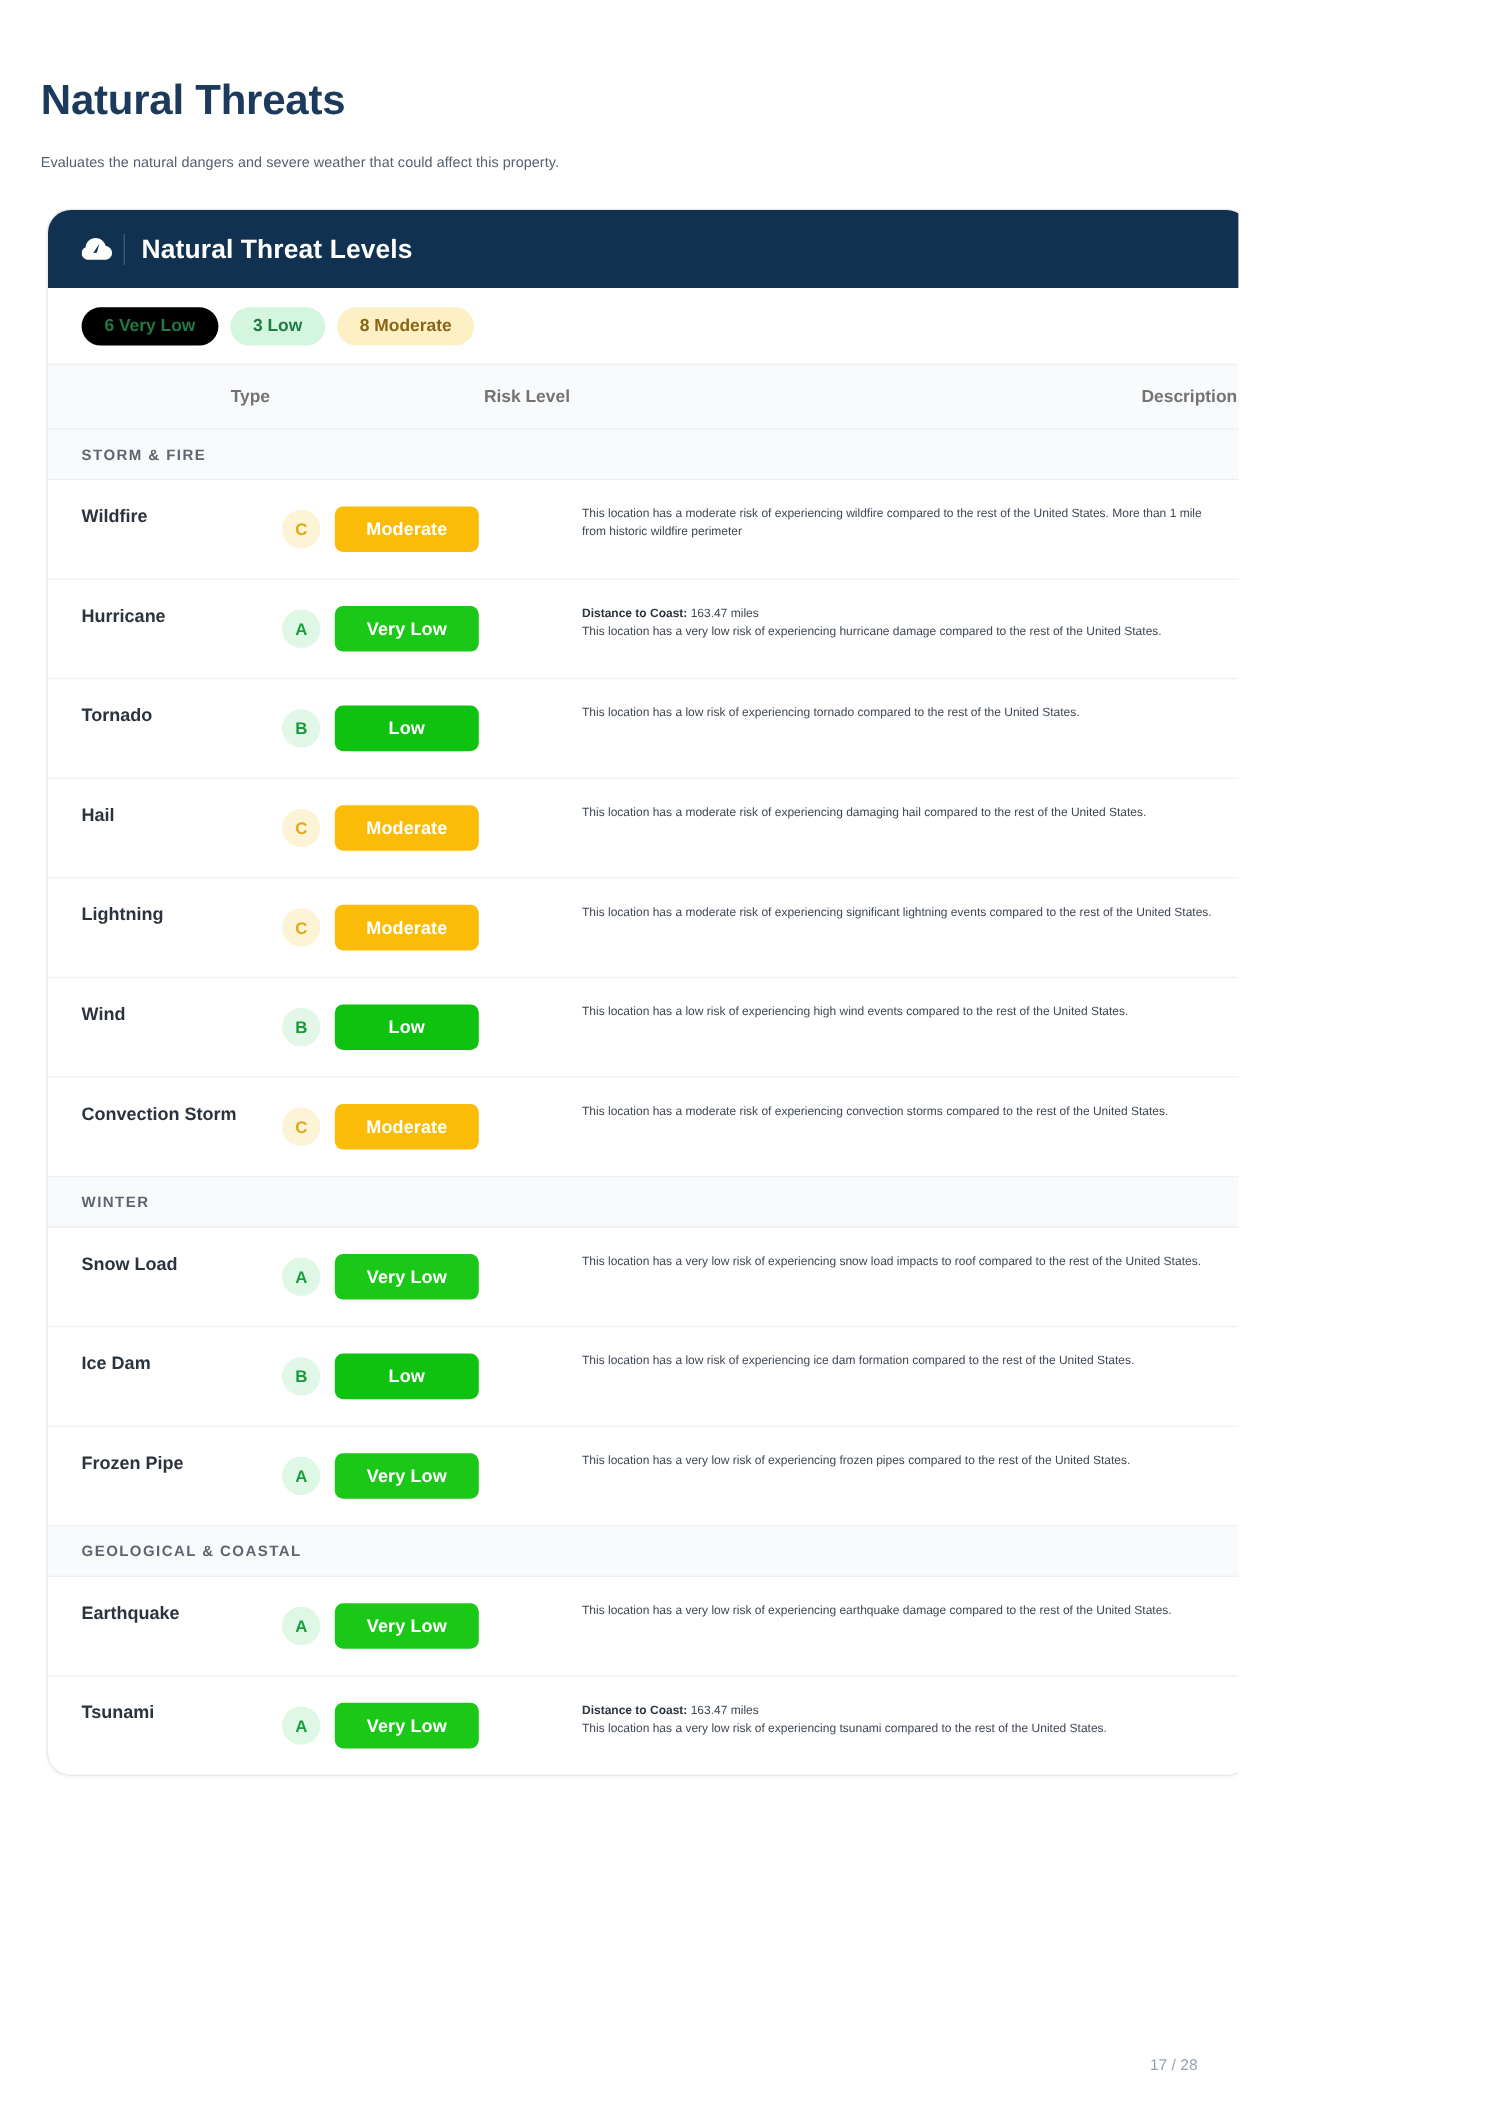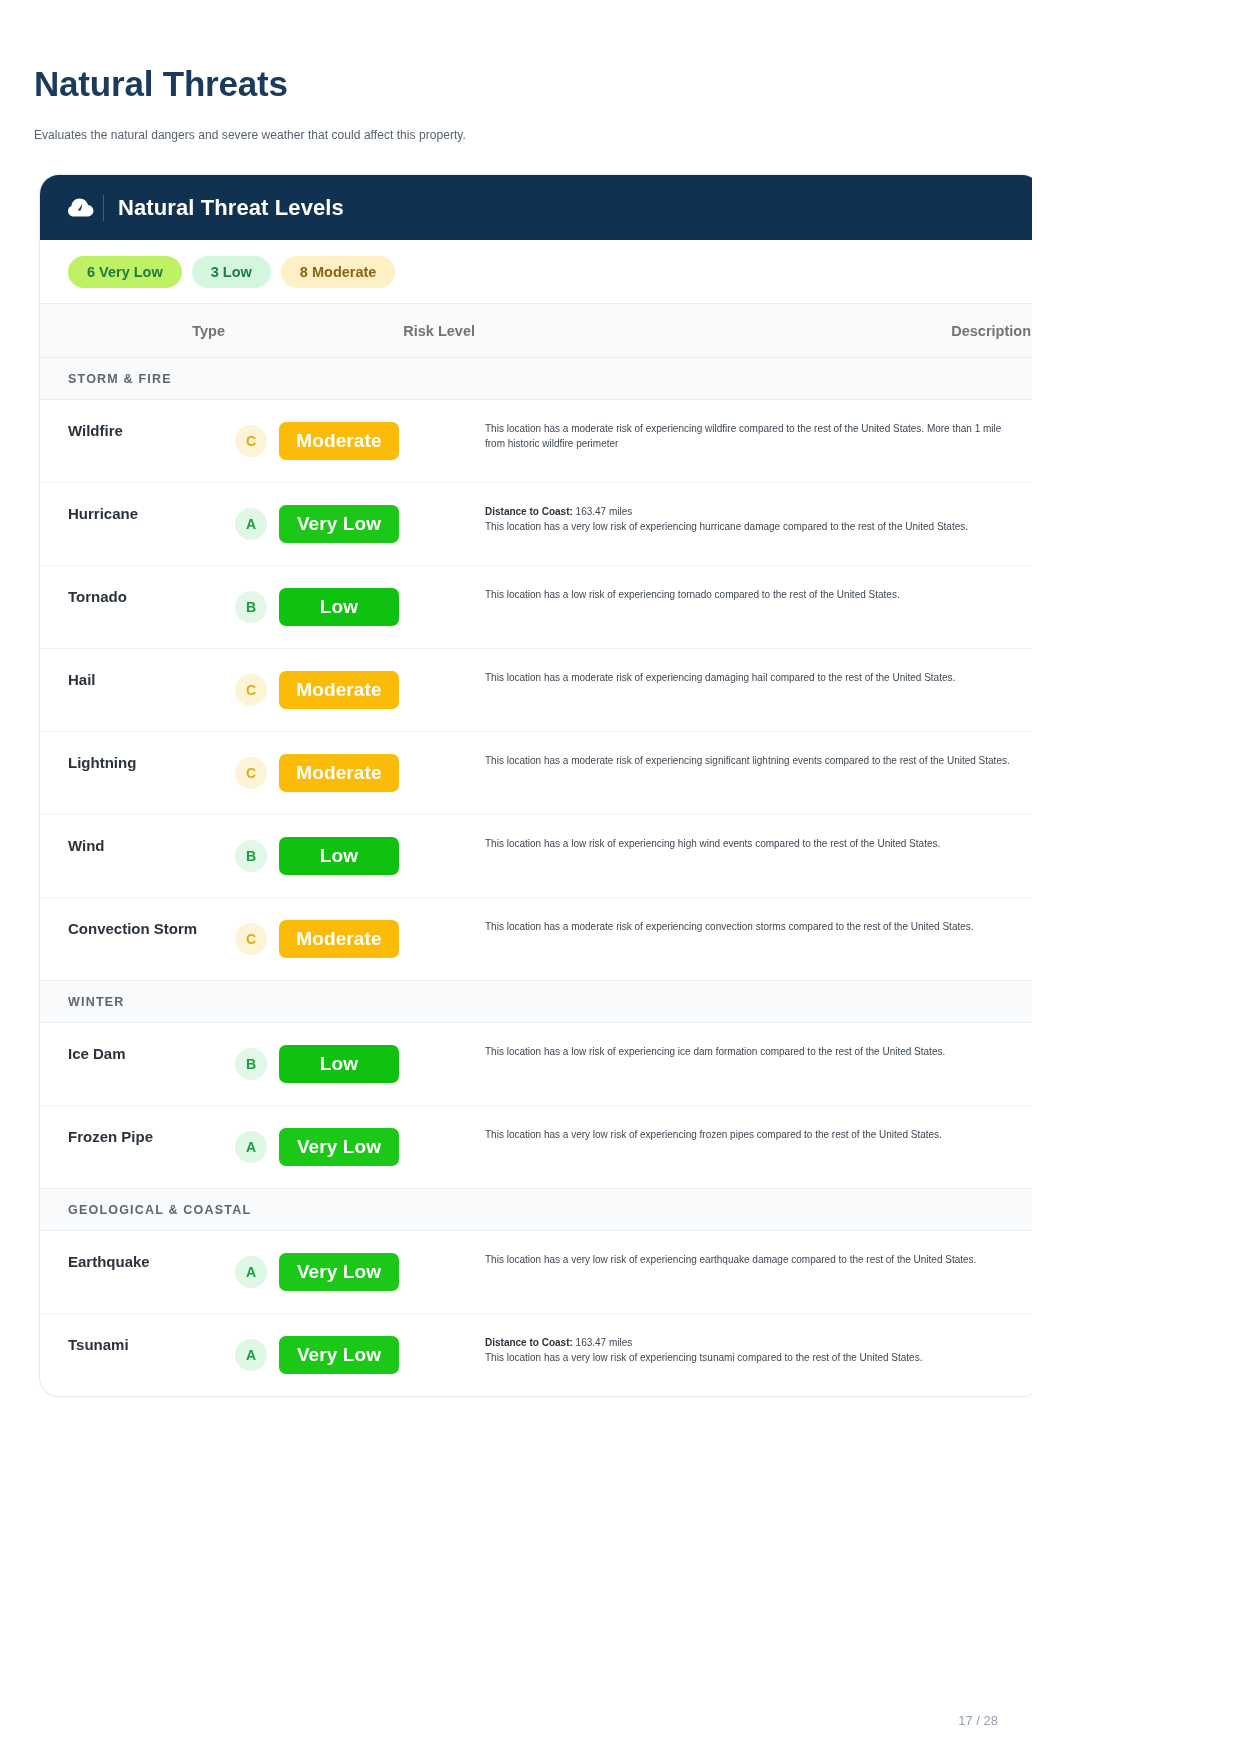--- a/index.html
+++ b/index.html
@@ -93,21 +93,21 @@
   }
 
   .sum-pill {
     border-radius: 999px;
     font-size: 14.5px;
     font-weight: 600;
     padding: 7px 19px;
     line-height: 1.25;
     white-space: nowrap;
   }
-  .sum-pill.verylow  { background: #bef264; color: #1f7a45; }
+  .sum-pill.verylow  { background: #000000; color: #1f7a45; }
   .sum-pill.low      { background: #d4f6df; color: #1f7a45; }
   .sum-pill.moderate { background: #fdf0c4; color: #8a6417; }
 
   
   table.threats {
     width: 100%;
     border-collapse: collapse;
     table-layout: fixed;
   }
 
@@ -177,21 +177,21 @@
   .grade.g-c { background: #fdf3d6; color: #e0a915; }
 
   .risk-pill {
     width: 120px;
     height: 38px;
     border-radius: 7px;
     display: flex;
     align-items: center;
     justify-content: center;
     color: #ffffff;
-    font-size: 19px;
+    font-size: 15px;
     font-weight: 700;
     letter-spacing: 0.1px;
   }
   .risk-pill.p-verylow  { background: #1bc717; }
   .risk-pill.p-low      { background: #0fc20f; }
   .risk-pill.p-moderate { background: #fbbc09; }
 
   td.cell-desc {
     padding-right: 30px;
     font-size: 10px;
@@ -315,20 +315,30 @@
                 <span class="grade g-c">C</span>
                 <span class="risk-pill p-moderate">Moderate</span>
               </div>
             </td>
             <td class="cell-desc"><span>This location has a moderate risk of experiencing convection storms compared to the rest of the United States.</span></td>
           </tr>
           <tr class="section-row">
             <td colspan="3">WINTER</td>
           </tr>
           <tr class="data-row">
+            <td class="cell-type">Snow Load</td>
+            <td class="cell-risk">
+              <div class="risk-wrap">
+                <span class="grade g-a">A</span>
+                <span class="risk-pill p-verylow">Very Low</span>
+              </div>
+            </td>
+            <td class="cell-desc"><span>This location has a very low risk of experiencing snow load impacts to roof compared to the rest of the United States.</span></td>
+          </tr>
+          <tr class="data-row">
             <td class="cell-type">Ice Dam</td>
             <td class="cell-risk">
               <div class="risk-wrap">
                 <span class="grade g-b">B</span>
                 <span class="risk-pill p-low">Low</span>
               </div>
             </td>
             <td class="cell-desc"><span>This location has a low risk of experiencing ice dam formation compared to the rest of the United States.</span></td>
           </tr>
           <tr class="data-row">

